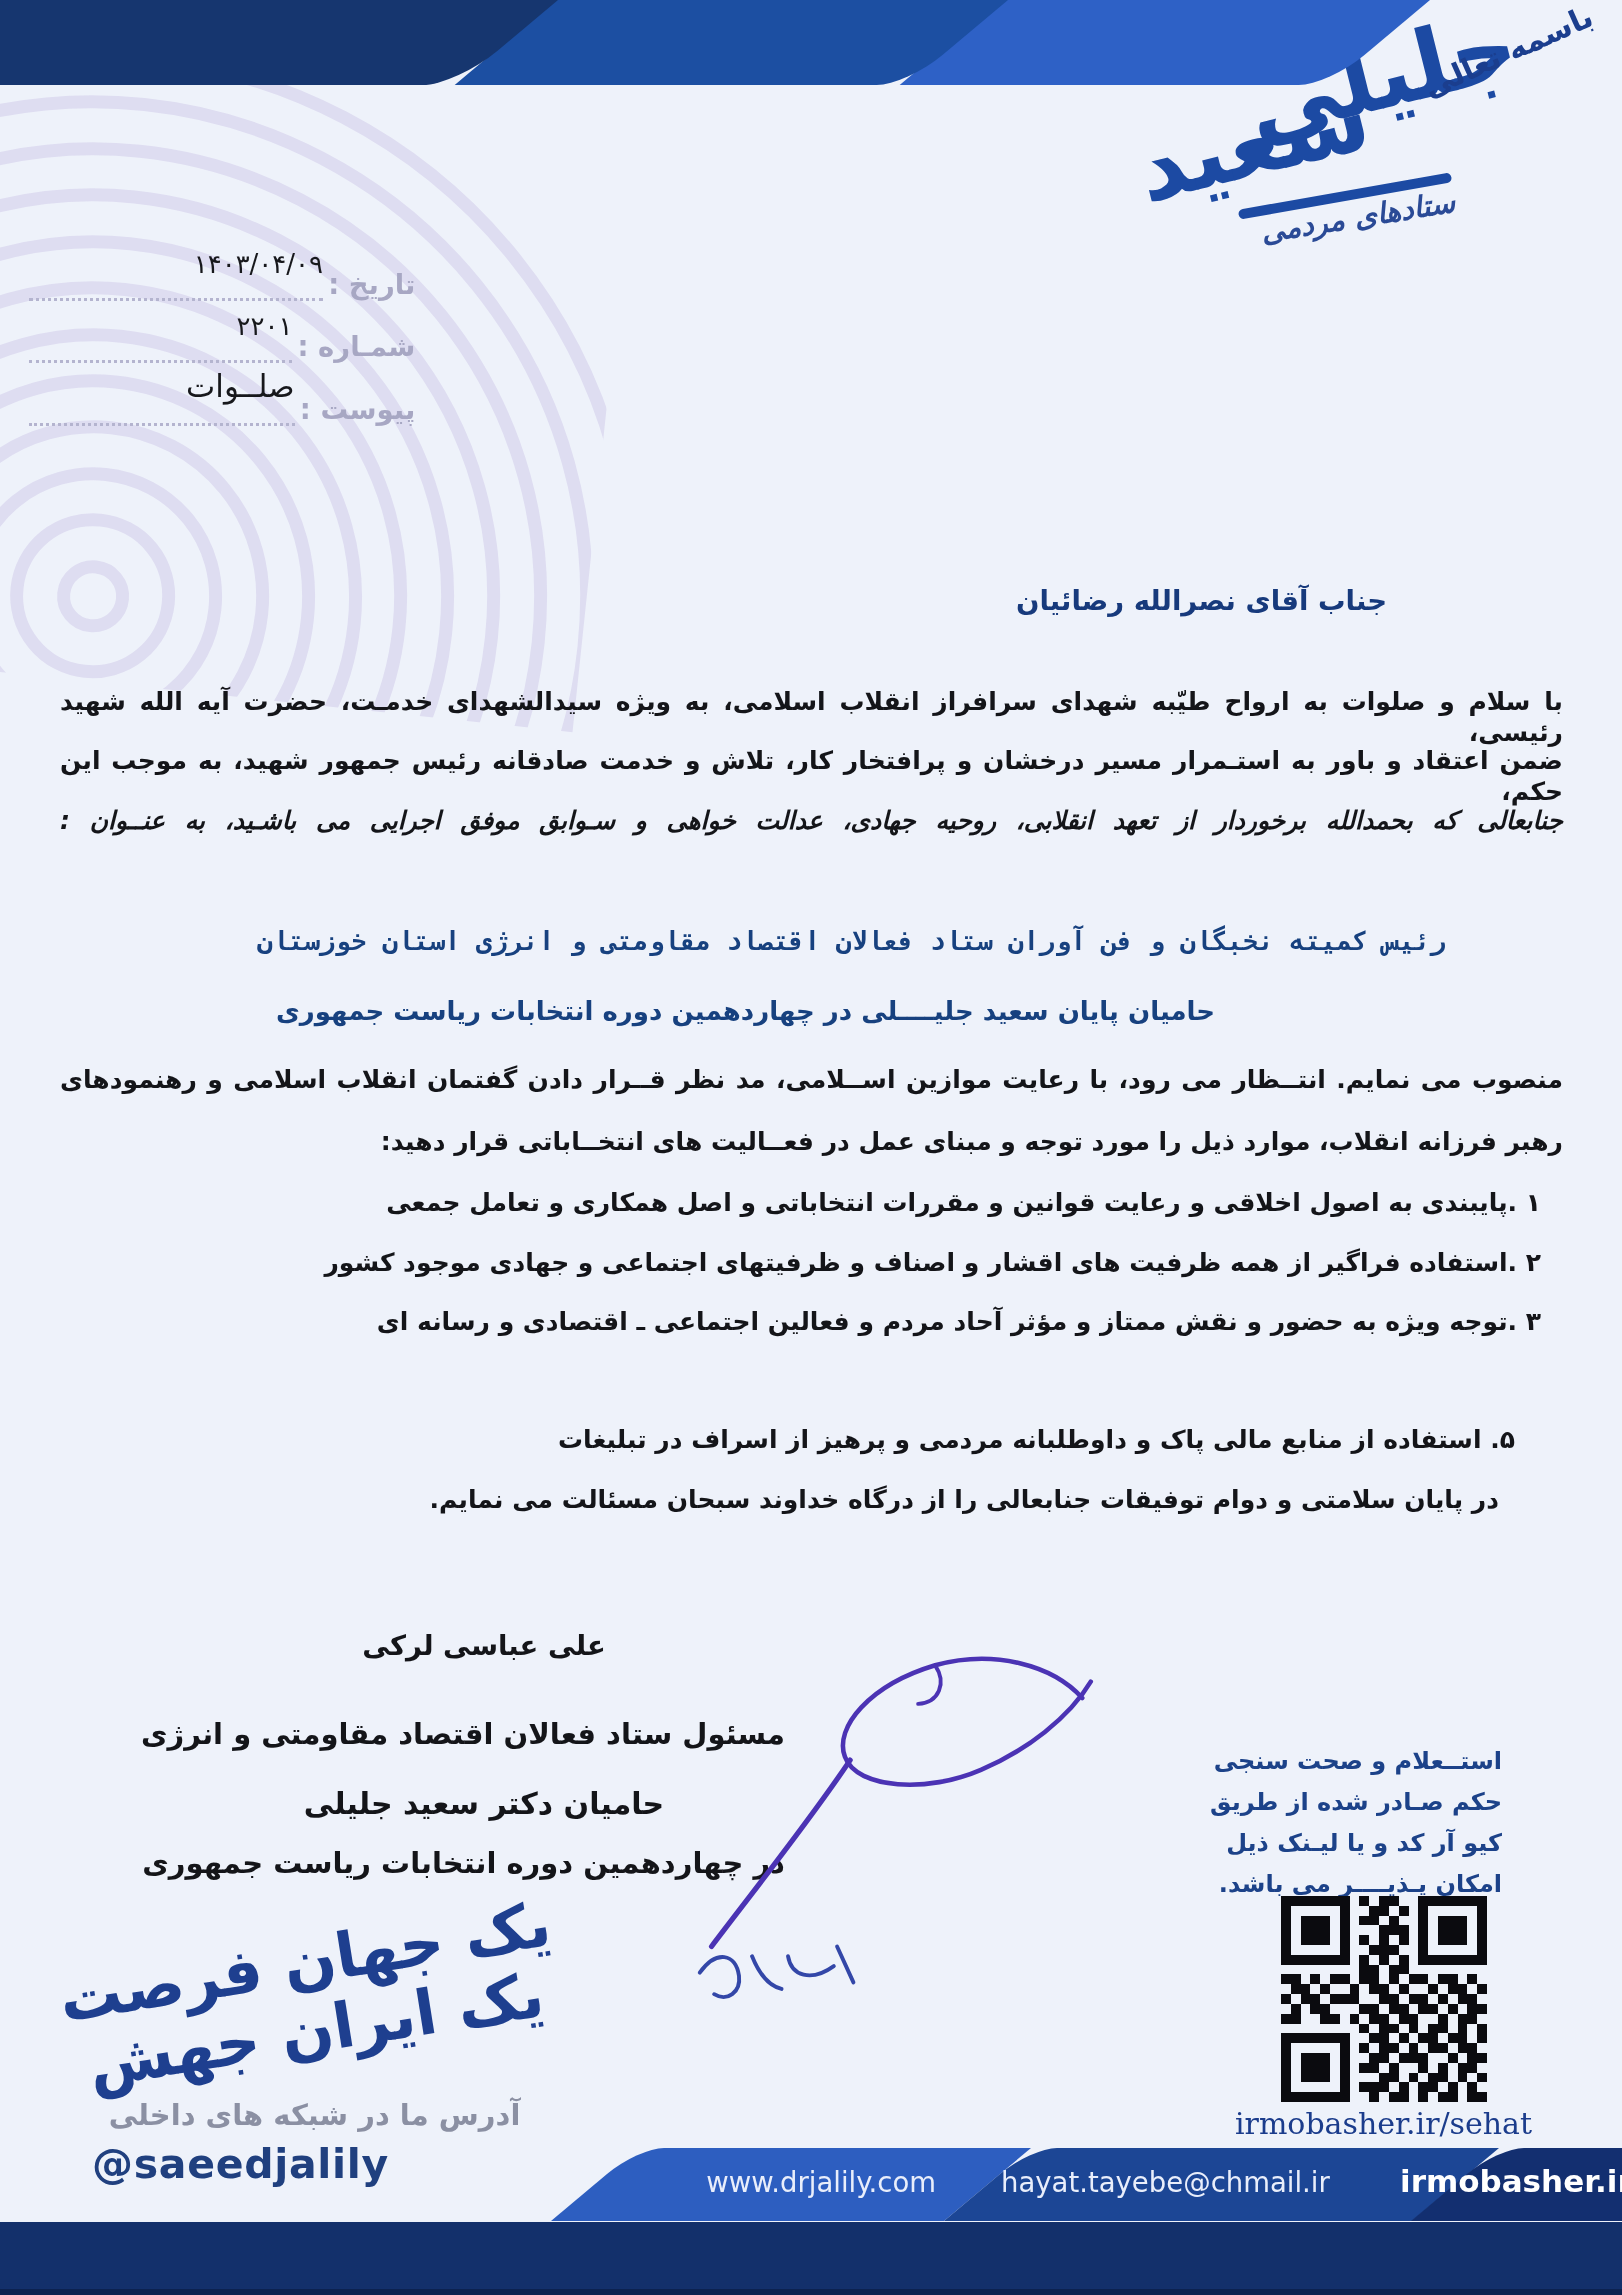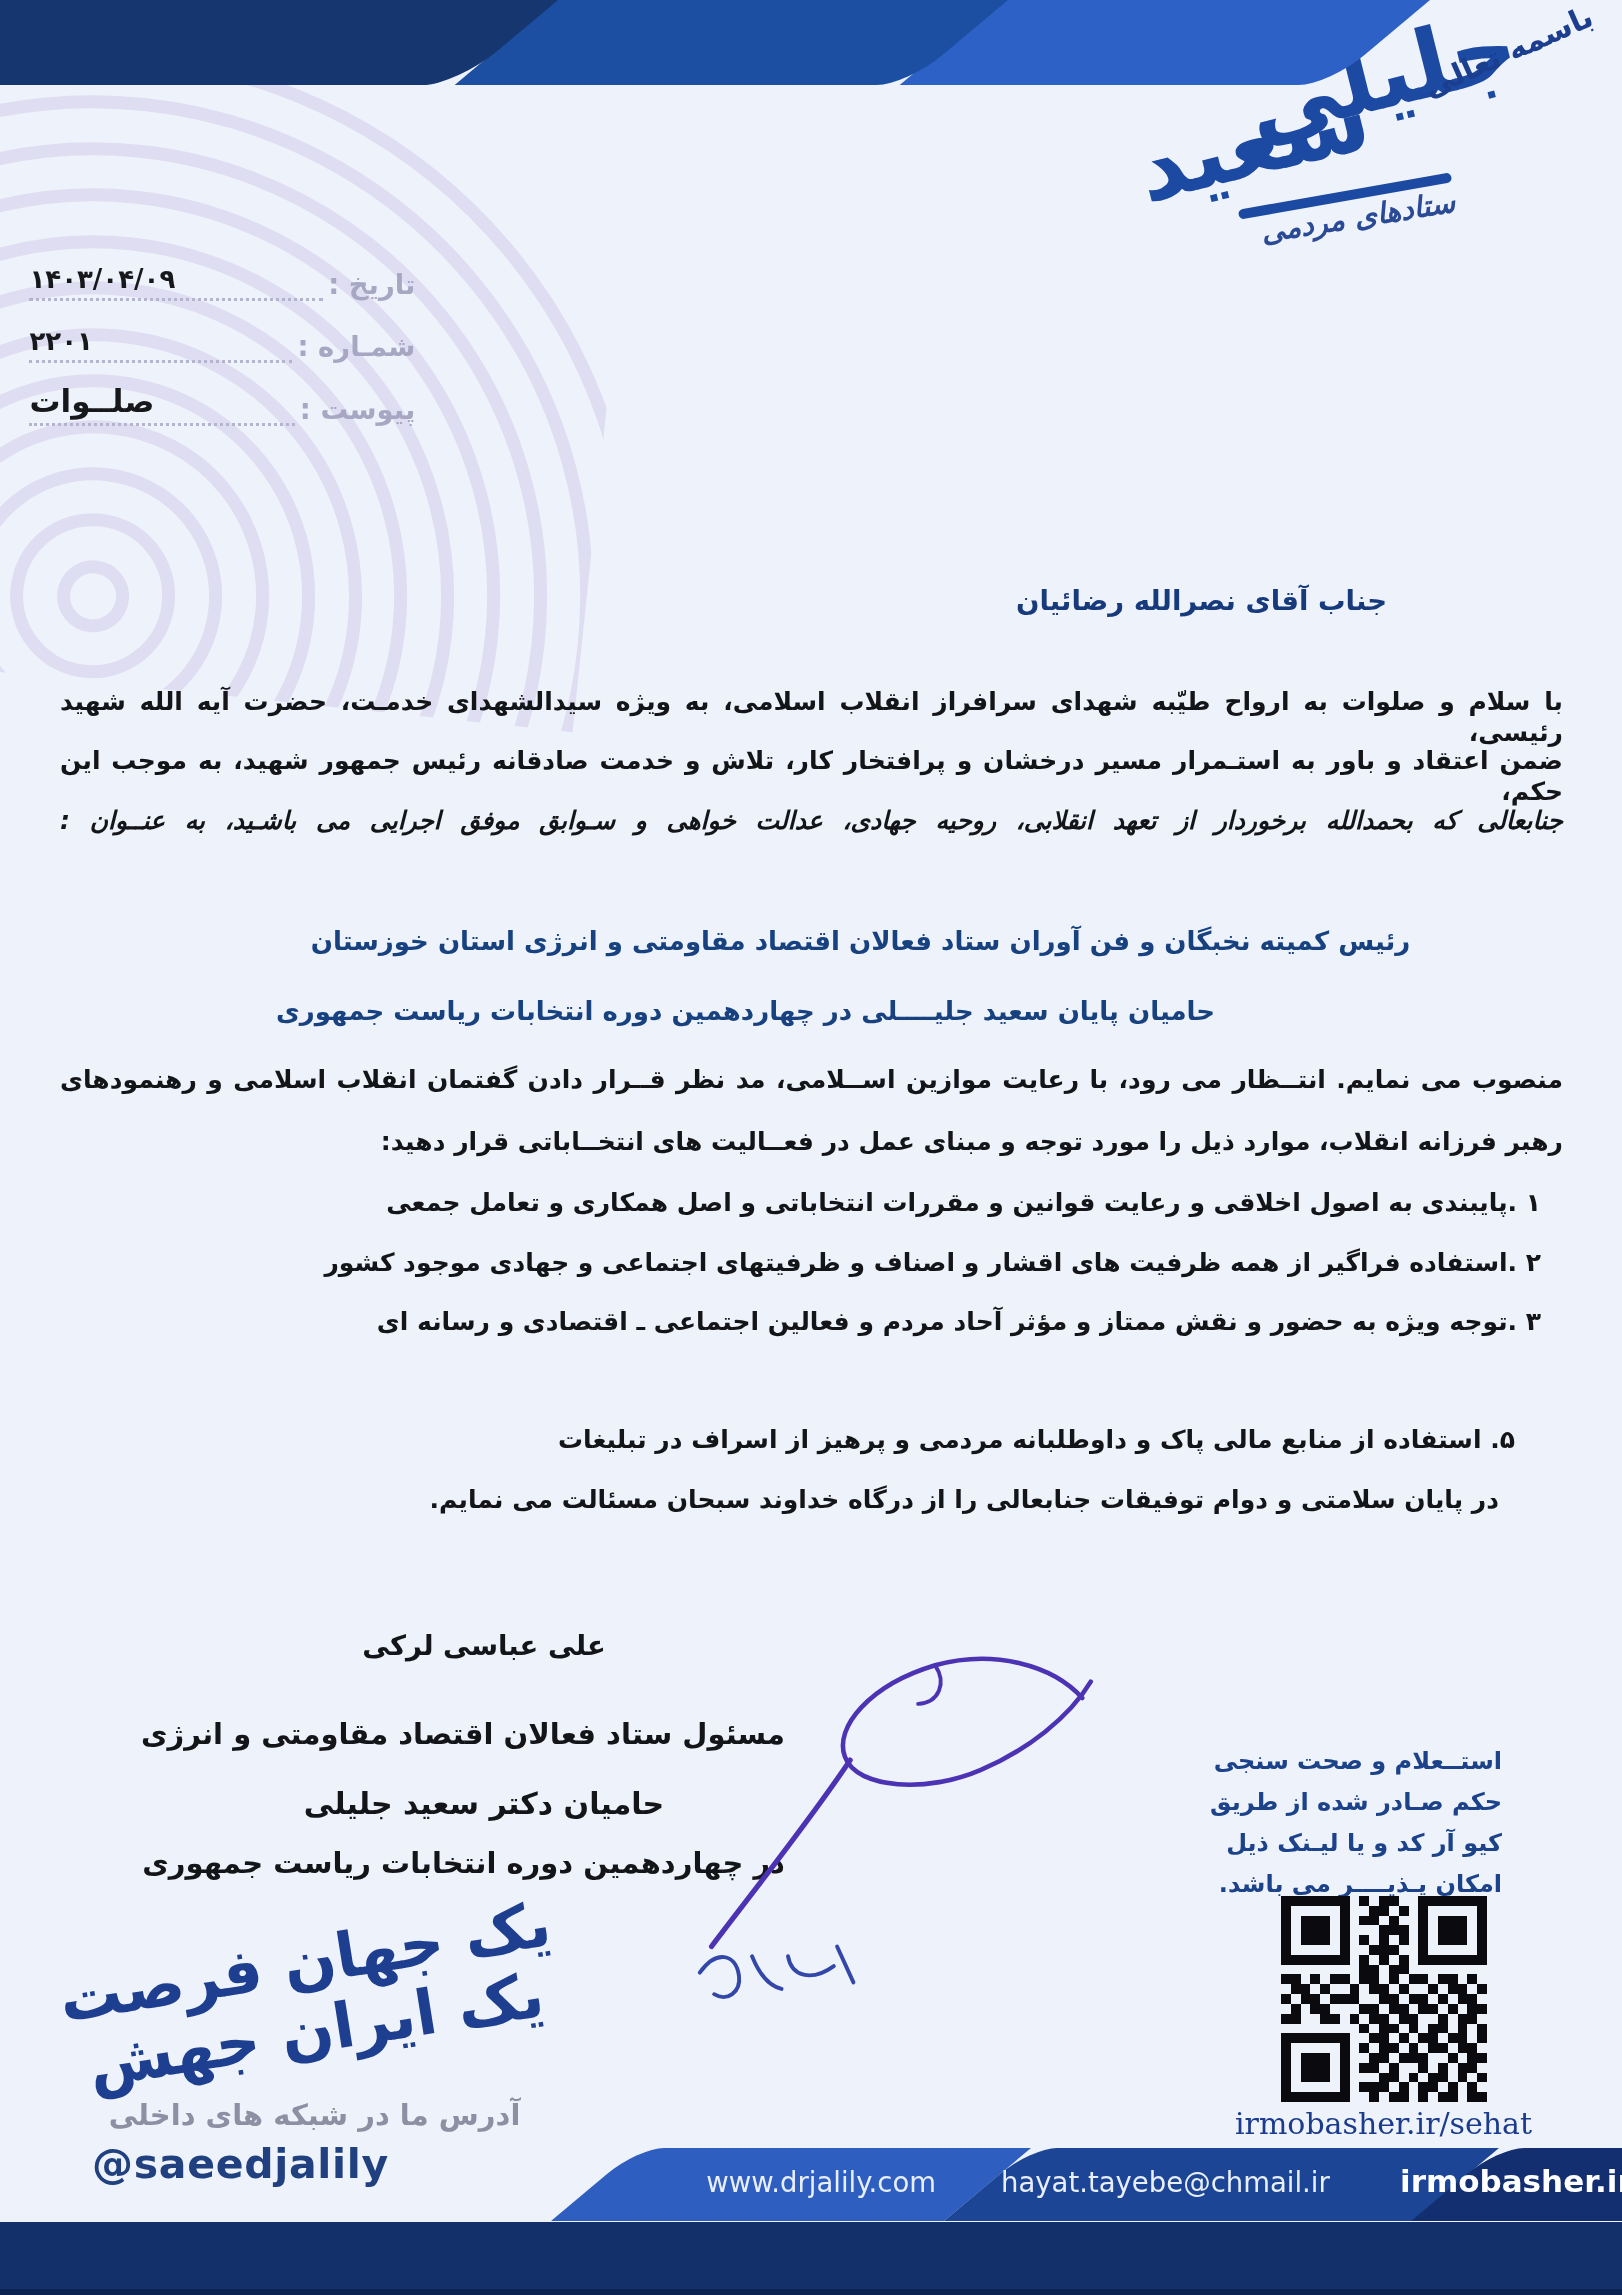--- a/index.html
+++ b/index.html
@@ -23,21 +23,21 @@
   .logo{position:absolute;left:1139px;top:26px;width:393px;height:222px;z-index:2;}
   .logo-last{position:absolute;right:13px;top:-3.9px;font-size:93px;font-weight:bold;color:#1c4aa3;transform:rotate(-14deg);}
   .logo-first{position:absolute;left:-3.9px;top:63px;font-size:93px;font-weight:bold;color:#1c4aa3;transform:rotate(-14deg);}
   .logo-swash{position:absolute;left:98px;top:165px;width:216px;height:9.8px;background:#1c4aa3;border-radius:5.2px;transform:rotate(-10deg);}
   .logo-sub{position:absolute;left:121px;top:174px;font-size:29px;font-weight:bold;font-style:italic;color:#2a4a96;transform:rotate(-9deg);white-space:nowrap;}
 
   
   .meta-row{position:absolute;left:29.4px;width:386px;display:flex;direction:rtl;align-items:flex-end;z-index:2;}
   .meta-label{font-size:27.5px;font-weight:bold;color:#a7a7c3;white-space:nowrap;padding-bottom:1.3px;}
   .meta-leader{flex:1;position:relative;border-bottom:3.3px dotted #b4b4cf;height:38px;margin-right:5.2px;}
-  .meta-value{position:absolute;bottom:4px;width:100%;text-align:left;font-weight:bold;color:#17181c;font-size:26px;direction:rtl;}
+  .meta-value{position:absolute;bottom:19px;width:100%;text-align:right;font-weight:normal;color:#17181c;font-size:26px;direction:rtl;}
   .meta-value.big{font-size:31px;}
 
   
   .recipient{position:absolute;right:236px;top:584px;font-size:27.5px;font-weight:bold;color:#173a7c;white-space:nowrap;z-index:2;}
   .bline{position:absolute;right:60px;left:60px;font-size:25px;font-weight:bold;color:#141519;line-height:1.25;z-index:2;}
   .stretch{text-align:justify;text-align-last:justify;}
   .ralign{text-align:right;left:auto;}
   .title-line{position:absolute;font-size:26px;font-weight:bold;color:#17417f;text-align:center;white-space:nowrap;z-index:2;}
 
   
@@ -121,21 +121,21 @@
       <span class="meta-value big">صلــوات</span>
     </span>
   </div>
 
   <div class="recipient fa">جناب آقای نصرالله رضائیان</div>
 
   <div class="bline fa stretch" style="top:686px;">با سلام و صلوات به ارواح طیّبه شهدای سرافراز انقلاب اسلامی، به ویژه سیدالشهدای خدمـت، حضرت آیه الله شهید رئیسی،</div>
   <div class="bline fa stretch" style="top:745px;">ضمن اعتقاد و باور به استـمرار مسیر درخشان و پرافتخار کار، تلاش و خدمت صادقانه رئیس جمهور شهید، به موجب این حکم،</div>
   <div class="bline fa stretch" style="top:805px;font-style:italic;">جنابعالی که بحمدالله برخوردار از تعهد انقلابی، روحیه جهادی، عدالت خواهی و سـوابق موفق اجرایی می باشـید، به عنــوان :</div>
 
-  <div class="title-line fa" style="left:275px;top:926px;width:1171px;">رئیس کمیته نخبگان و فن آوران ستاد فعالان اقتصاد مقاومتی و انرژی استان خوزستان</div>
+  <div class="title-line fa" style="left:275px;top:926px;width:1171px;font-family:Liberation Mono, monospace;">رئیس کمیته نخبگان و فن آوران ستاد فعالان اقتصاد مقاومتی و انرژی استان خوزستان</div>
   <div class="title-line fa" style="left:196px;top:996px;width:1099px;">حامیان پایان سعید جلیــــلی در چهاردهمین دوره انتخابات ریاست جمهوری</div>
 
   <div class="bline fa stretch" style="top:1064px;">منصوب می نمایم. انتــظار می رود، با رعایت موازین اســلامی، مد نظر قــرار دادن گفتمان انقلاب اسلامی و رهنمودهای</div>
   <div class="bline fa ralign" style="top:1126px;">رهبر فرزانه انقلاب، موارد ذیل  را مورد توجه و مبنای عمل در فعــالیت های انتخــاباتی قرار دهید:</div>
 
   <div class="bline fa ralign" style="top:1187px;right:82px;">۱ .پایبندی به اصول اخلاقی و رعایت قوانین و مقررات انتخاباتی و اصل همکاری و تعامل جمعی</div>
   <div class="bline fa ralign" style="top:1247px;right:82px;">۲ .استفاده فراگیر از همه ظرفیت های اقشار و اصناف و ظرفیتهای اجتماعی و جهادی موجود کشور</div>
   <div class="bline fa ralign" style="top:1306px;right:82px;">۳ .توجه ویژه به حضور و نقش ممتاز و مؤثر آحاد مردم و فعالین اجتماعی ـ اقتصادی و رسانه ای</div>
   <div class="bline fa ralign" style="top:1424px;right:108px;">۵. استفاده از منابع مالی پاک و داوطلبانه مردمی و پرهیز از اسراف در تبلیغات</div>
 

